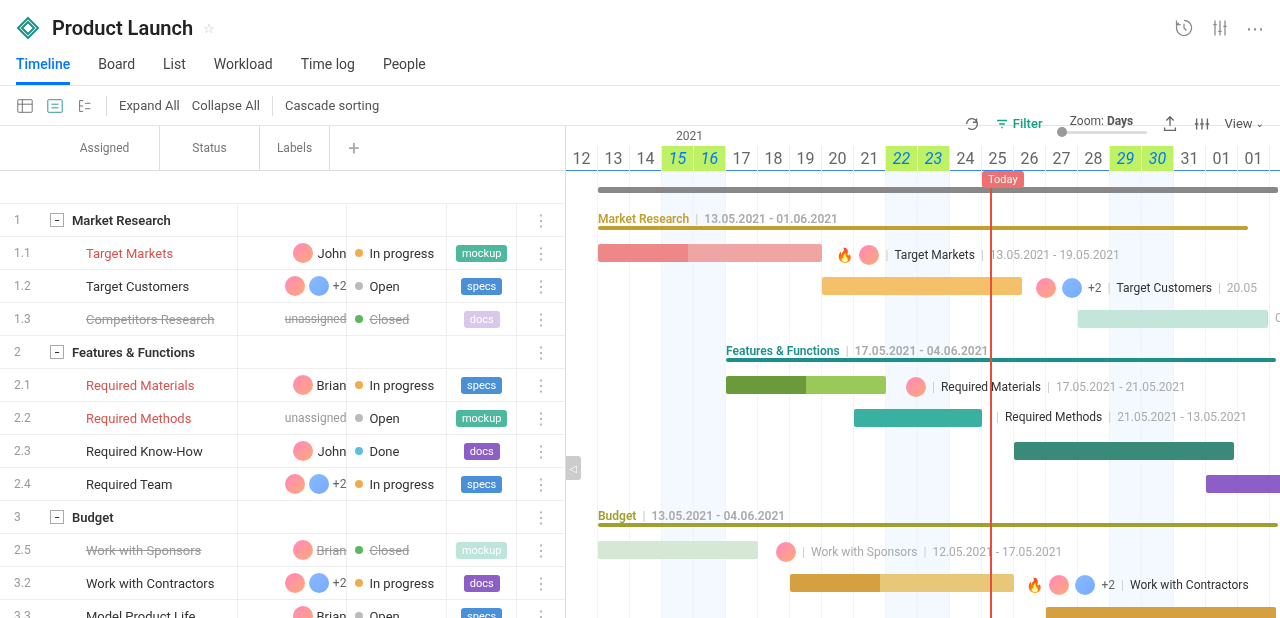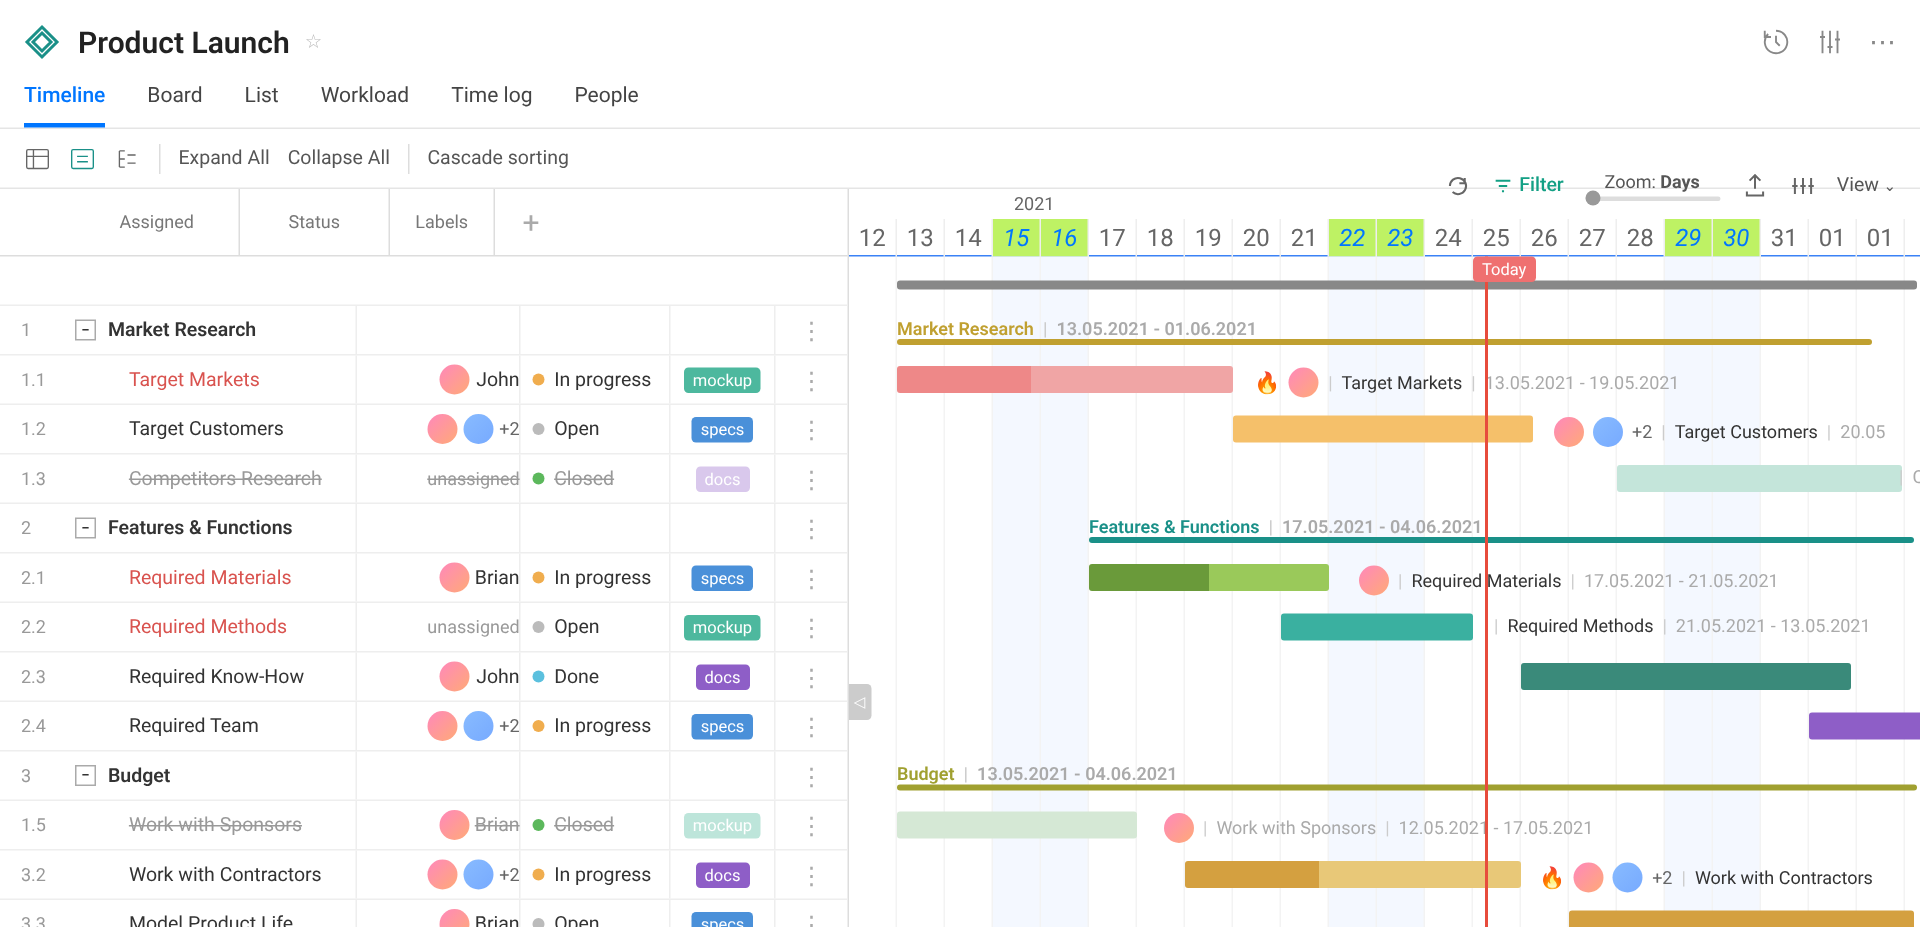--- a/index.html
+++ b/index.html
@@ -330,21 +330,21 @@
           <div class="name">
             <span class="toggle">−</span>
             <span>Budget</span>
           </div>
           <div class="assigned"></div>
           <div class="status"></div>
           <div class="labels-cell"></div>
           <div class="more">⋮</div>
         </div>
         <div class="row">
-          <div class="num">1.5</div>
+          <div class="num">2.5</div>
           <div class="name child">
             <span class="strike">Work with Sponsors</span>
           </div>
           <div class="assigned">
             <span class="avatar"></span>
             <span class="strike">Brian</span>
           </div>
           <div class="status">
             <span class="status-dot" style="background: rgb(92, 184, 92);"></span>
             <span class="strike">Closed</span>

